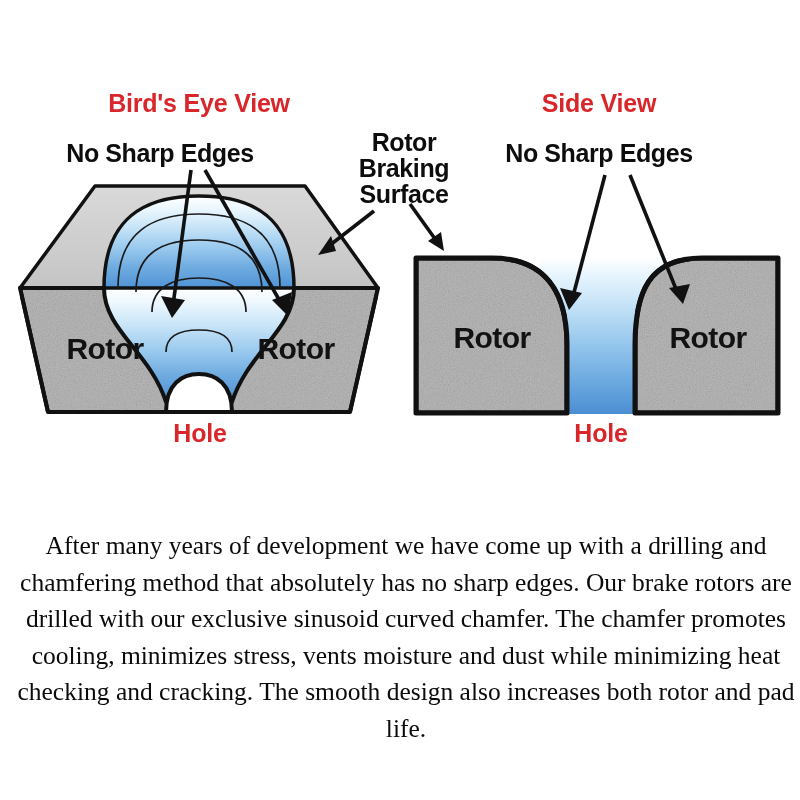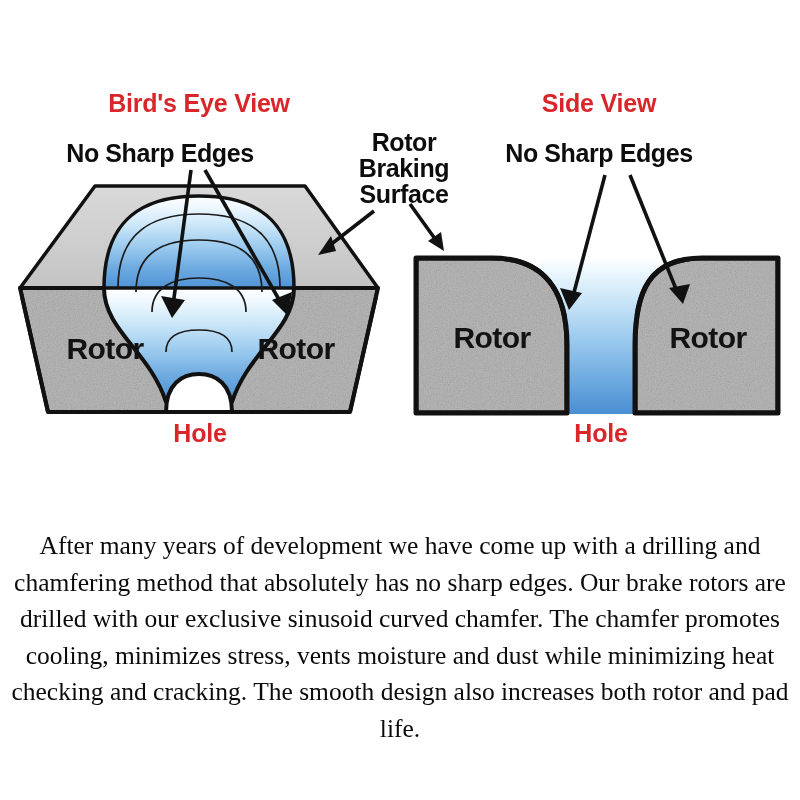--- a/index.html
+++ b/index.html
@@ -51,21 +51,21 @@
 
   .rotor-word {
     fill: #121212;
     font-size: 30px;
     font-weight: bold;
     letter-spacing: -0.6px;
   }
 
   .caption {
     position: absolute;
-    left: 6px;
+    left: 12px;
     top: 528px;
     width: 788px;
     text-align: center;
     font-family: "Liberation Serif", serif;
     font-size: 25.5px;
     line-height: 36.5px;
     color: #0b0b0b;
     white-space: pre-line;
   }
 </style>

